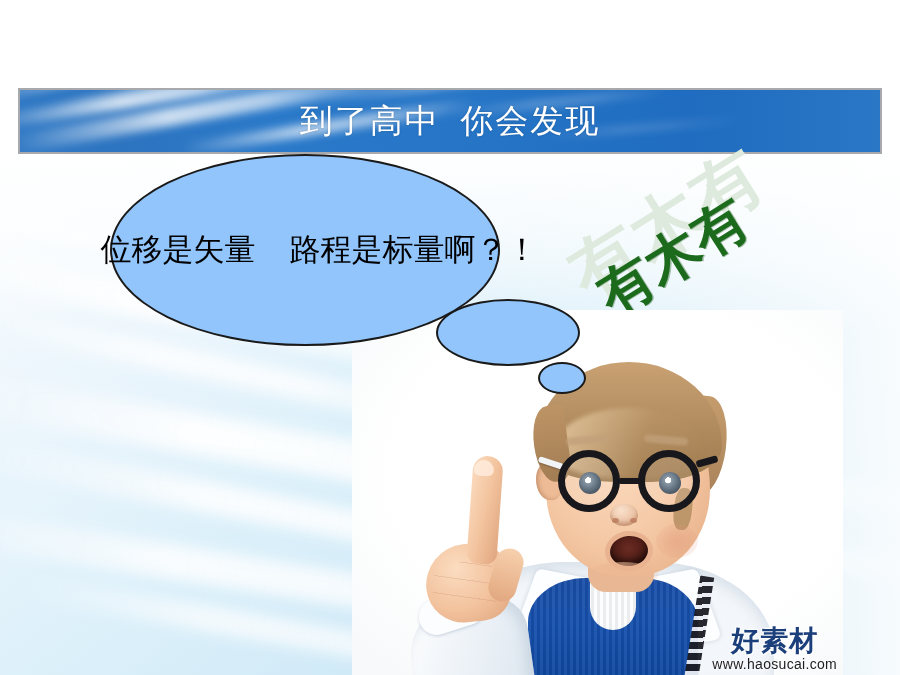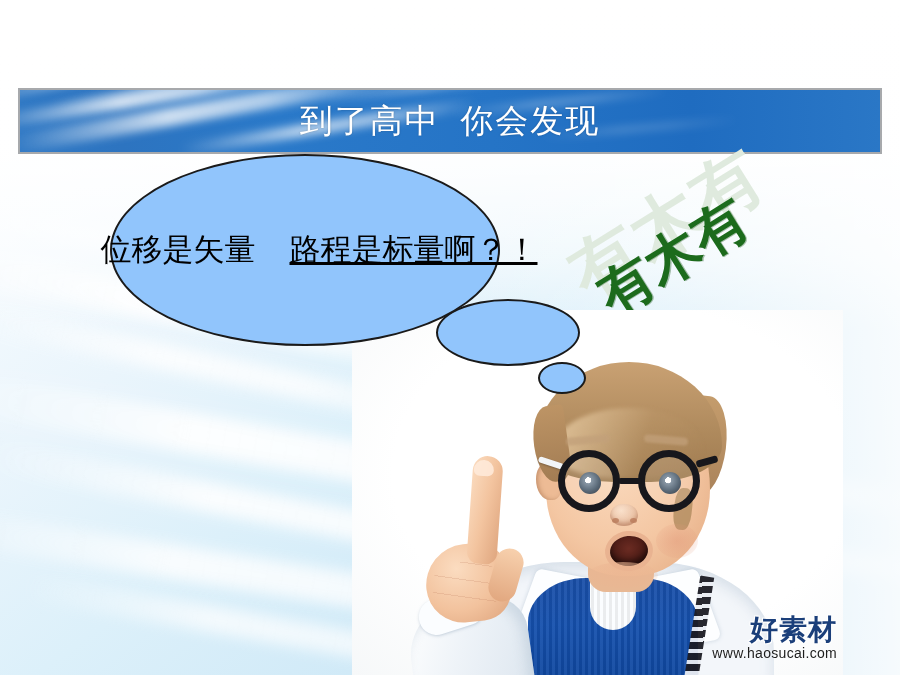--- a/index.html
+++ b/index.html
@@ -149,21 +149,21 @@
     flex-direction: row;
     align-items: center;
     justify-content: center;
     gap: 26px;
     color: #000000;
     font-size: 31px;
     white-space: pre;
     pointer-events: none;
   }
   .bubble-text .line1 { margin-left: 28px; }
-  .bubble-text .line2 { margin-left: 8px; text-decoration: underline; }
+  .bubble-text .line2 { margin-left: 8px; }
 
   
   .photo-card {
     position: absolute;
     left: 352px; top: 310px;
     width: 491px; height: 365px;
     background: #ffffff;
     overflow: hidden;
   }
   
@@ -412,22 +412,22 @@
     position: absolute; left: 140px; top: 238px;
     width: 28px; height: 54px;
     background: linear-gradient(to bottom, #f7d0ad, #e2a880);
     border-radius: 14px;
     transform: rotate(16deg);
   }
 
   
   .watermark {
     position: absolute;
-    right: 6px; bottom: 15px;
-    text-align: right;
+    right: 6px; bottom: 4px;
+    text-align: center;
     line-height: 1;
   }
   .wm-cn {
     font-family: "DejaVu Sans", "Liberation Sans", sans-serif;
     font-weight: bold;
     font-size: 28px;
     color: #1b3f7a;
     letter-spacing: 1px;
     text-shadow:
       -1px -1px 0 #ffffff, 1px -1px 0 #ffffff,

